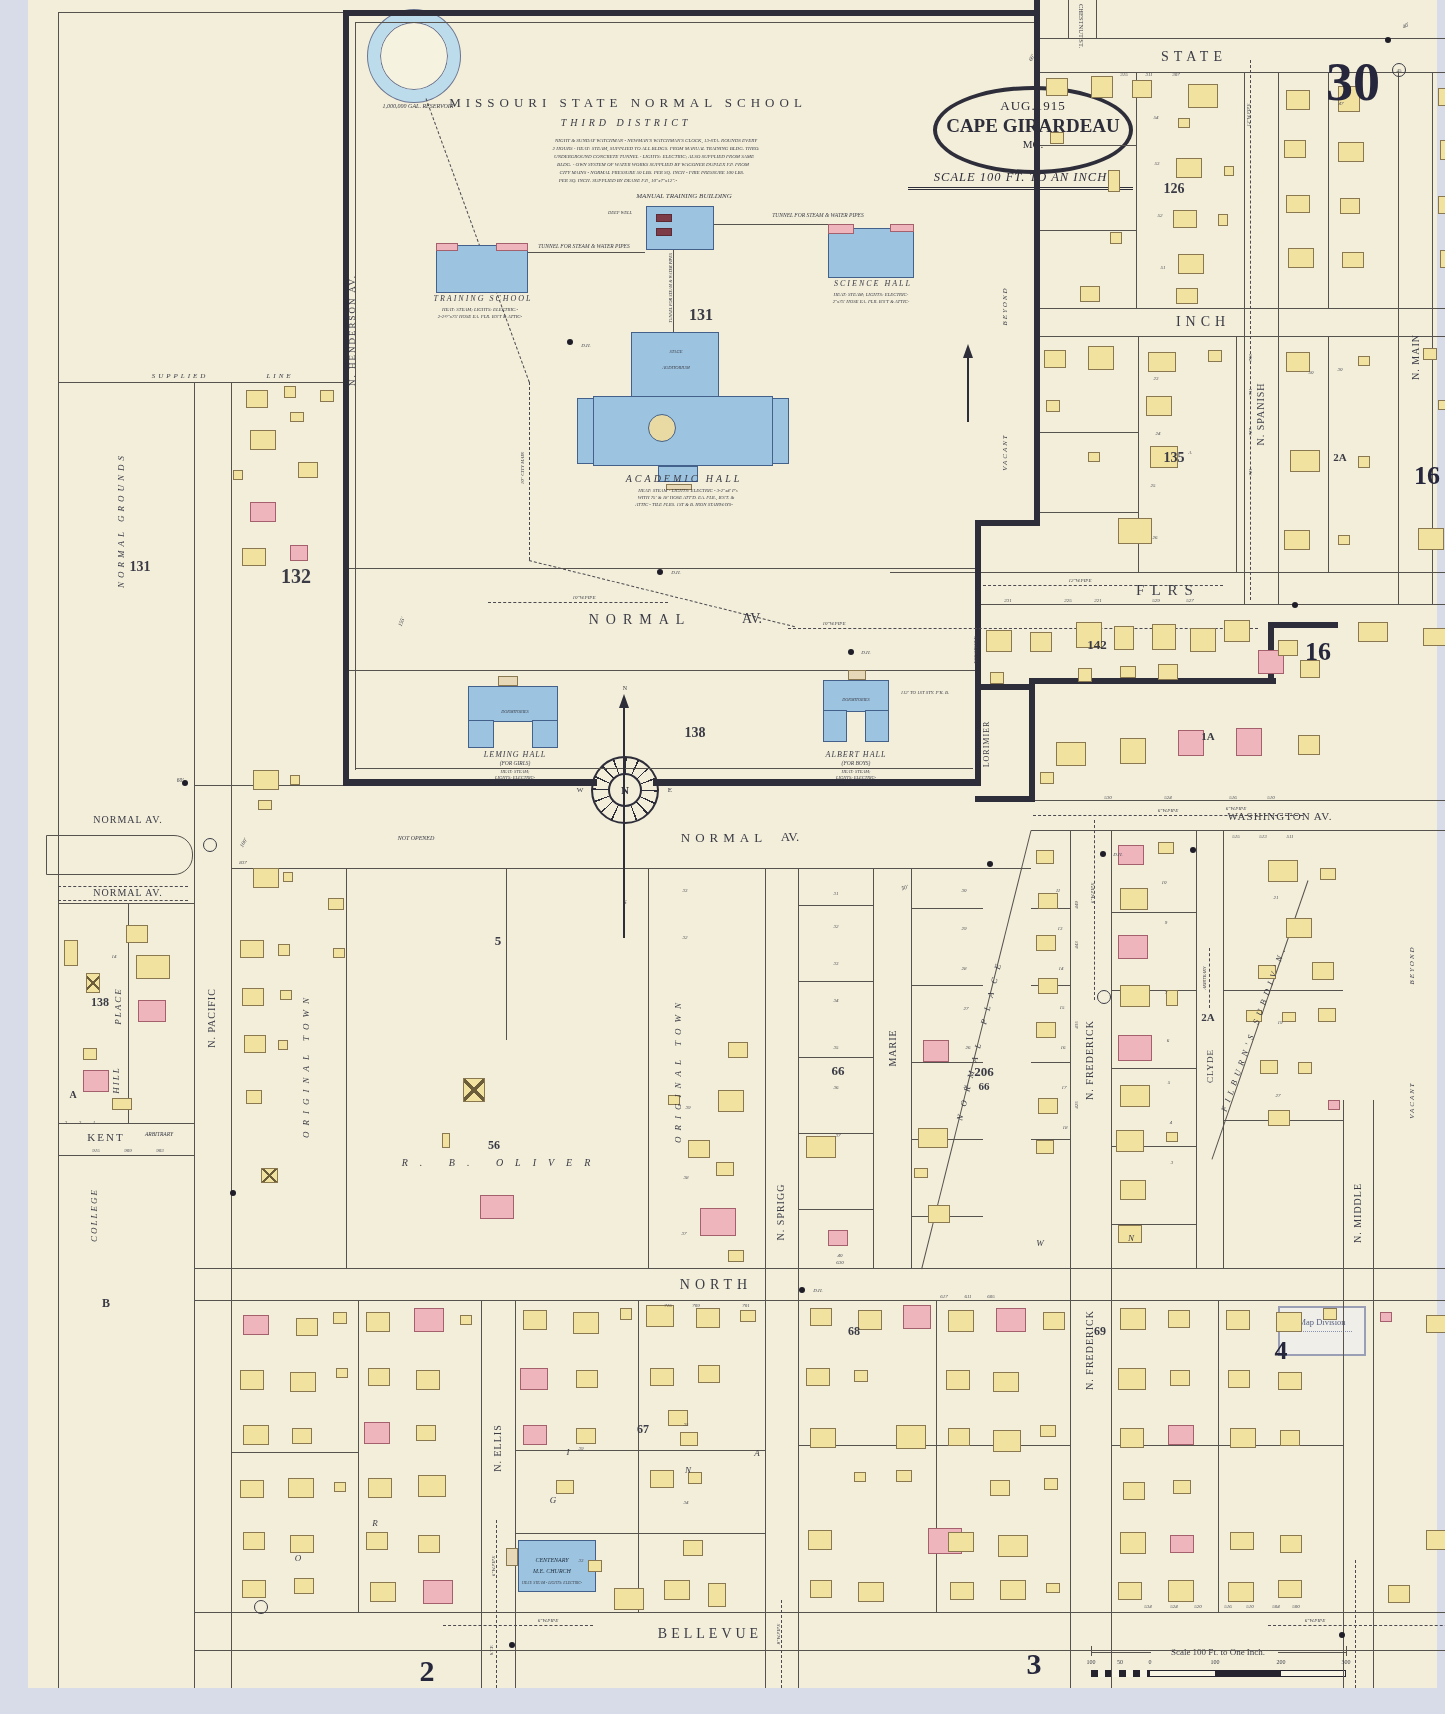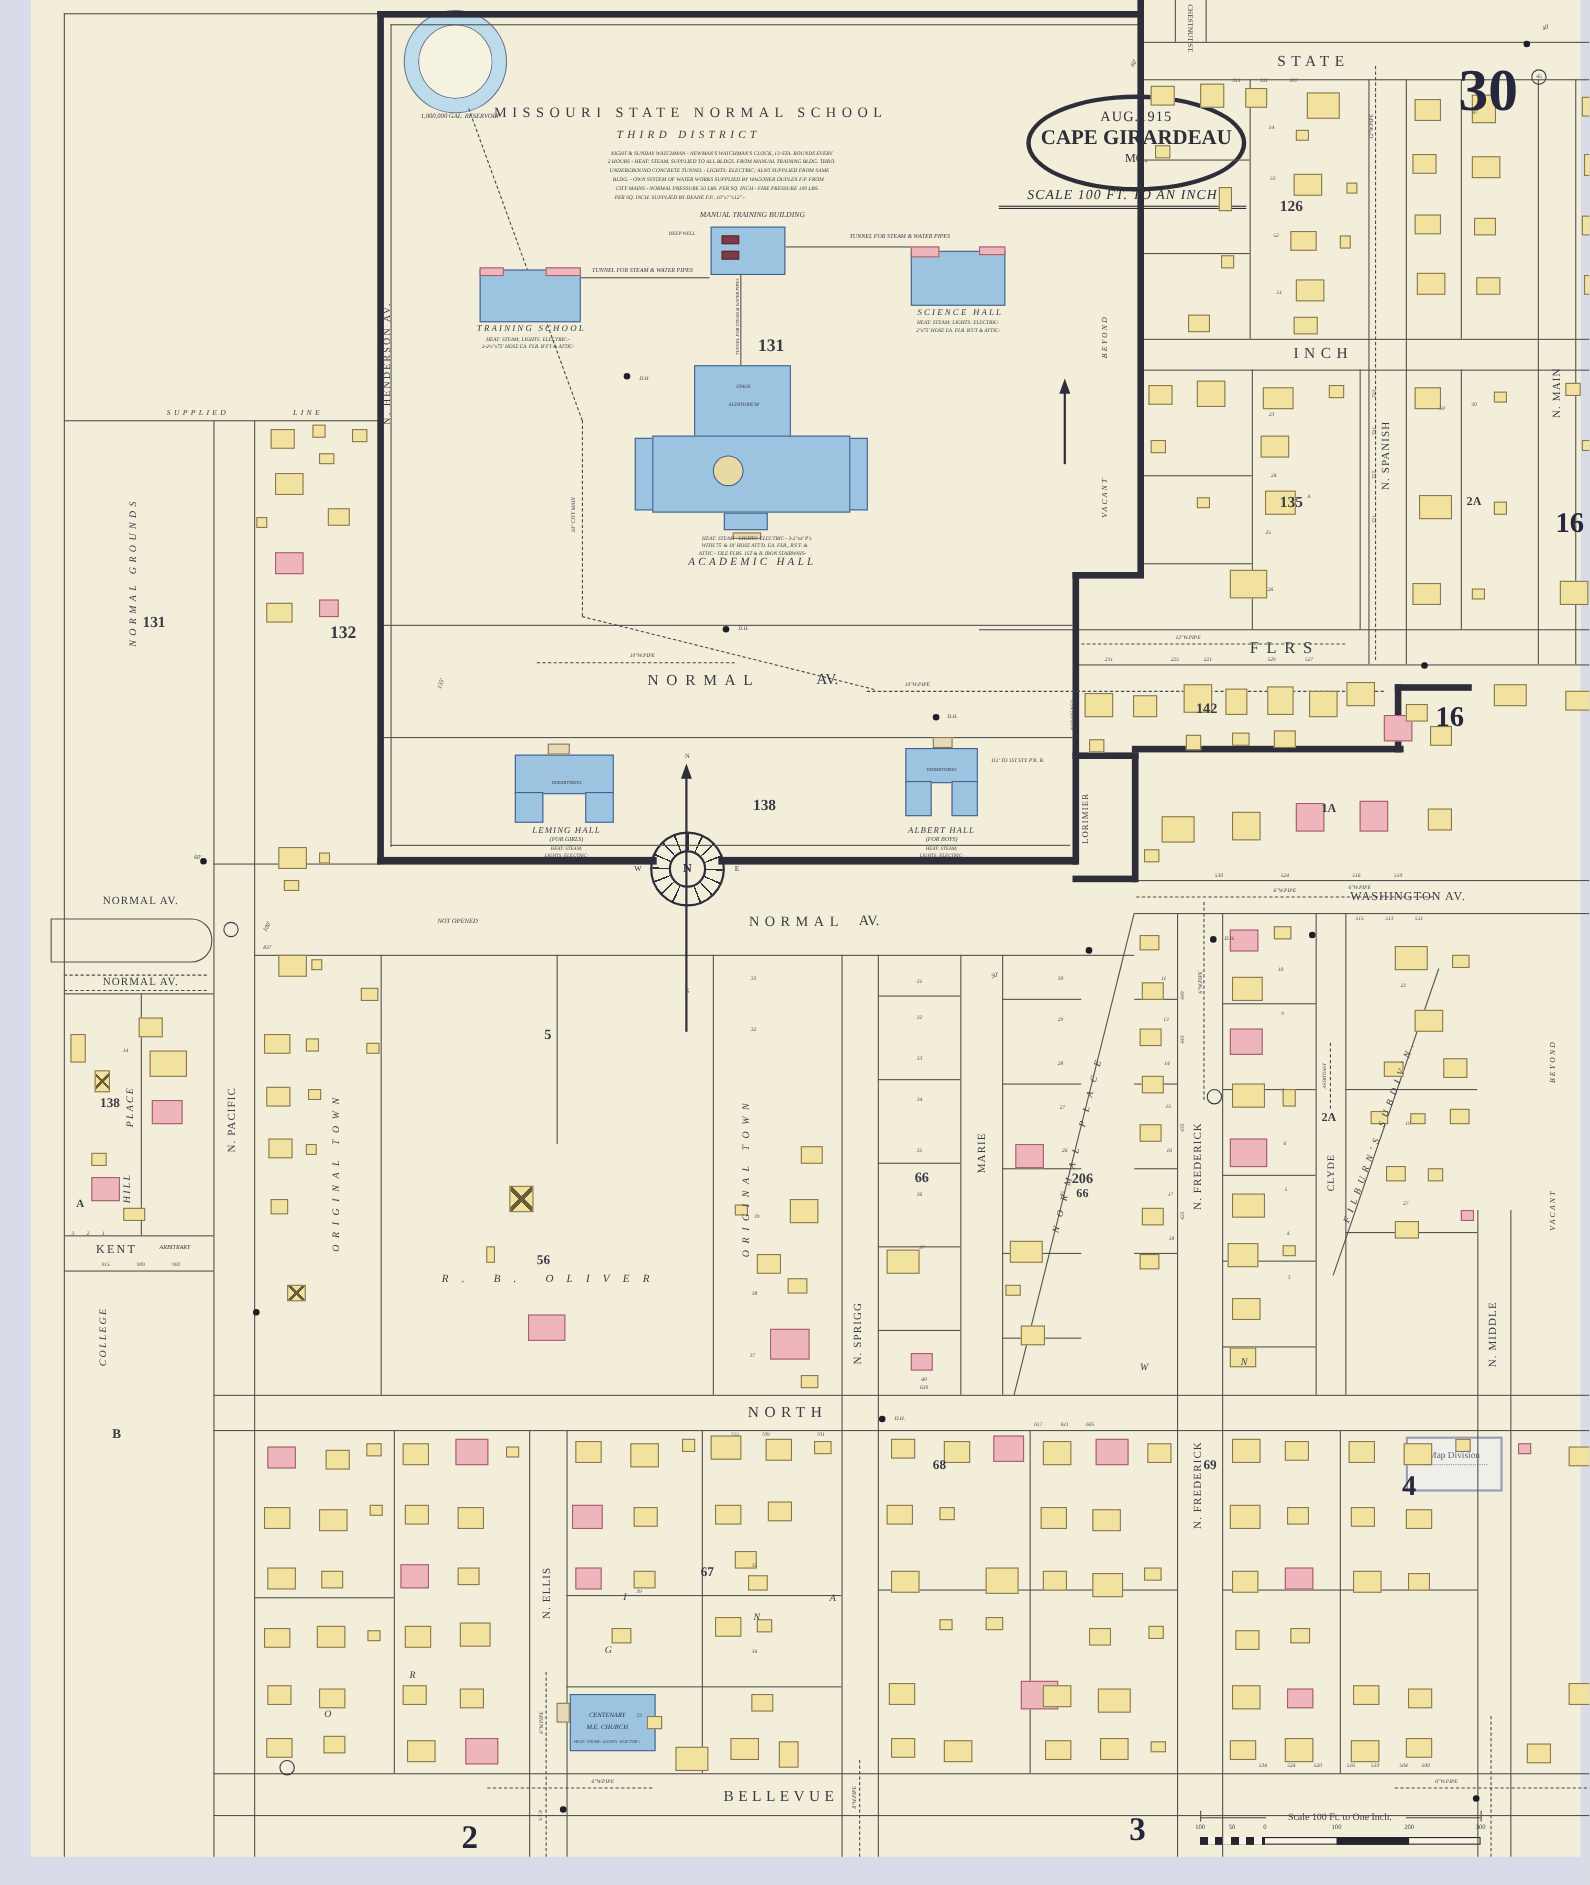--- a/index.html
+++ b/index.html
@@ -509,21 +509,21 @@
       <div class="lb" style="left: 790px; top: 216px; font-size: 5.5px; font-style: italic;">TUNNEL FOR STEAM &amp; WATER PIPES</div>
       <div class="lb" style="left: 643px; top: 288px; font-size: 4.2px; font-style: italic; transform: translate(-50%, -50%) rotate(-90deg);">TUNNEL FOR STEAM &amp; WATER PIPES</div>
       <div class="lb" style="left: 455px; top: 299px; font-size: 8px; letter-spacing: 2px; font-style: italic;">TRAINING SCHOOL</div>
       <div class="lb" style="left: 452px; top: 310px; font-size: 4.8px; font-style: italic;">HEAT: STEAM; LIGHTS: ELECTRIC.-</div>
       <div class="lb" style="left: 452px; top: 317px; font-size: 4.8px; font-style: italic;">2-2½"x75' HOSE EA. FLR. B'S'T &amp; ATTIC-</div>
       <div class="lb" style="left: 845px; top: 284px; font-size: 8px; letter-spacing: 2px; font-style: italic;">SCIENCE HALL</div>
       <div class="lb" style="left: 843px; top: 295px; font-size: 4.8px; font-style: italic;">HEAT: STEAM; LIGHTS: ELECTRIC-</div>
       <div class="lb" style="left: 843px; top: 302px; font-size: 4.8px; font-style: italic;">2"x75' HOSE EA. FLR. B'S'T &amp; ATTIC-</div>
       <div class="lb" style="left: 648px; top: 352px; font-size: 4.5px; font-style: italic;">STAGE</div>
       <div class="lb" style="left: 648px; top: 368px; font-size: 4.5px; font-style: italic;">AUDITORIUM</div>
-      <div class="lb" style="left: 656px; top: 479px; font-size: 10px; letter-spacing: 3px; font-style: italic; margin-top: 33px;">ACADEMIC HALL</div>
+      <div class="lb" style="left: 656px; top: 479px; font-size: 10px; letter-spacing: 3px; font-style: italic;">ACADEMIC HALL</div>
       <div class="lb" style="left: 660px; top: 491px; font-size: 4.8px; font-style: italic;">HEAT: STEAM - LIGHTS: ELECTRIC - 3-2"x4' P's</div>
       <div class="lb" style="left: 658px; top: 498px; font-size: 4.8px; font-style: italic;">WITH 75' &amp; 18' HOSE ATT'D. EA. FLR., B'S'T. &amp;</div>
       <div class="lb" style="left: 656px; top: 505px; font-size: 4.8px; font-style: italic;">ATTIC - TILE FLRS. 1ST &amp; B. IRON STAIRWAYS-</div>
       <div class="lb" style="left: 487px; top: 712px; font-size: 4.2px; font-style: italic;">DORMITORIES</div>
       <div class="lb" style="left: 487px; top: 755px; font-size: 8px; letter-spacing: 1px; font-style: italic;">LEMING HALL</div>
       <div class="lb" style="left: 487px; top: 764px; font-size: 5.5px; font-style: italic;">(FOR GIRLS)</div>
       <div class="lb" style="left: 487px; top: 772px; font-size: 4.5px; font-style: italic;">HEAT: STEAM;</div>
       <div class="lb" style="left: 487px; top: 778px; font-size: 4.5px; font-style: italic;">LIGHTS: ELECTRIC-</div>
       <div class="lb" style="left: 828px; top: 700px; font-size: 4.2px; font-style: italic;">DORMITORIES</div>
       <div class="lb" style="left: 828px; top: 755px; font-size: 8px; letter-spacing: 1px; font-style: italic;">ALBERT HALL</div>
@@ -578,21 +578,21 @@
       <div class="lb" style="left: 66px; top: 1215px; font-size: 9px; letter-spacing: 2px; font-style: italic; transform: translate(-50%, -50%) rotate(-90deg);">COLLEGE</div>
       <div class="lb" style="left: 474px; top: 1163px; font-size: 10px; letter-spacing: 12px; font-style: italic;">R. B. OLIVER</div>
       <div class="lb" style="left: 952px; top: 1038px; font-size: 8.5px; letter-spacing: 9px; font-style: italic; transform: translate(-50%, -50%) rotate(-76deg);">NORMAL PLACE</div>
       <div class="lb" style="left: 1226px; top: 1028px; font-size: 8.5px; letter-spacing: 5px; font-style: italic; transform: translate(-50%, -50%) rotate(-70deg);">FILBURN'S SUBDIV'N.</div>
       <div class="lb" style="left: 464px; top: 1650px; font-size: 4.5px; transform: translate(-50%, -50%) rotate(-90deg);">S.T.P.</div>
       <div class="lb" style="left: 1325px; top: 82px; font-size: 54px; font-weight: bold; color: rgb(38, 38, 60);">30</div>
       <div class="lb" style="left: 1399px; top: 476px; font-size: 26px; font-weight: bold; color: rgb(38, 38, 60);">16</div>
       <div class="lb" style="left: 1290px; top: 652px; font-size: 26px; font-weight: bold; color: rgb(38, 38, 60);">16</div>
       <div class="lb" style="left: 673px; top: 315px; font-size: 16px; font-weight: bold;">131</div>
       <div class="lb" style="left: 112px; top: 567px; font-size: 14px; font-weight: bold;">131</div>
-      <div class="lb" style="left: 284px; top: 576px; font-size: 16px; font-weight: bold;">132</div>
+      <div class="lb" style="left: 268px; top: 576px; font-size: 20px; font-weight: bold;">132</div>
       <div class="lb" style="left: 1146px; top: 189px; font-size: 14px; font-weight: bold;">126</div>
       <div class="lb" style="left: 1146px; top: 458px; font-size: 14px; font-weight: bold;">135</div>
       <div class="lb" style="left: 667px; top: 733px; font-size: 14px; font-weight: bold;">138</div>
       <div class="lb" style="left: 72px; top: 1002px; font-size: 12px; font-weight: bold;">138</div>
       <div class="lb" style="left: 1069px; top: 644px; font-size: 13px; font-weight: bold;">142</div>
       <div class="lb" style="left: 470px; top: 940px; font-size: 13px; font-weight: bold;">5</div>
       <div class="lb" style="left: 466px; top: 1145px; font-size: 12px; font-weight: bold;">56</div>
       <div class="lb" style="left: 810px; top: 1070px; font-size: 13px; font-weight: bold;">66</div>
       <div class="lb" style="left: 956px; top: 1071px; font-size: 13px; font-weight: bold;">206</div>
       <div class="lb" style="left: 956px; top: 1086px; font-size: 11px; font-weight: bold;">66</div>

